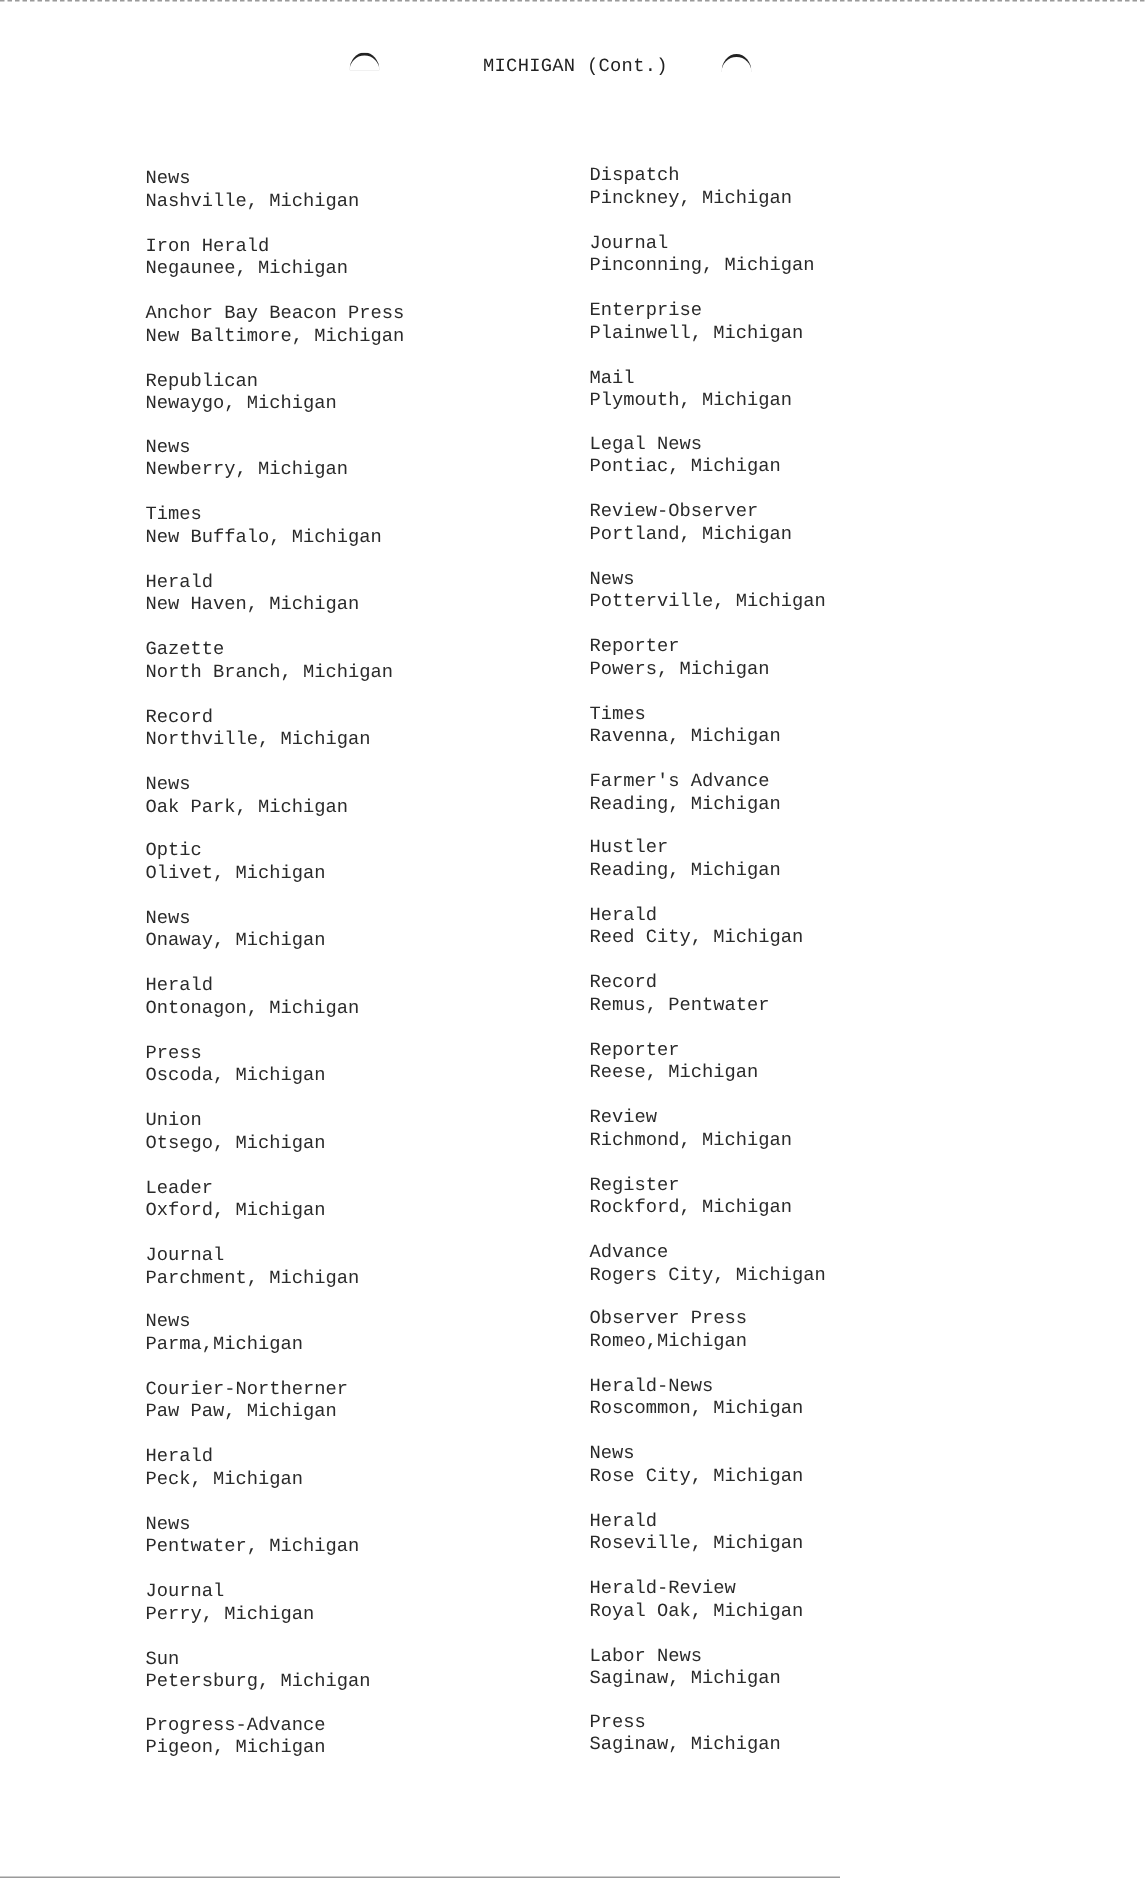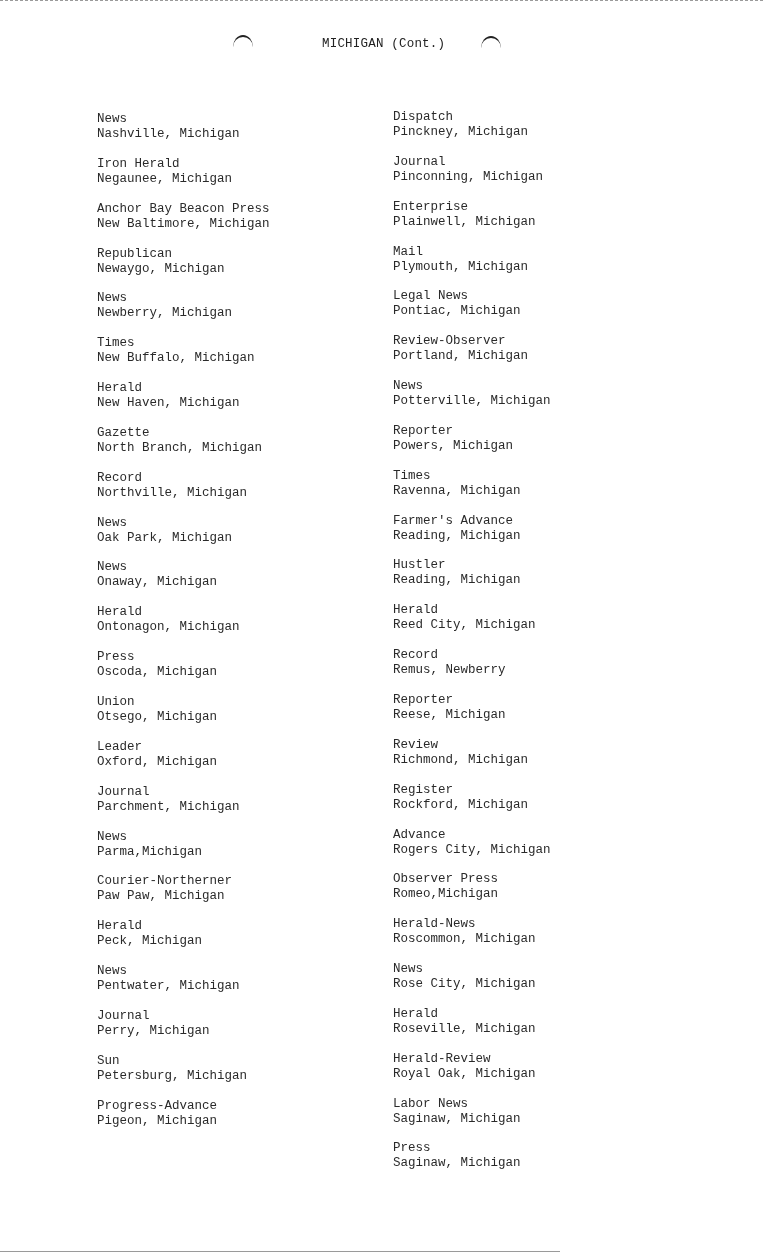--- a/index.html
+++ b/index.html
@@ -114,20 +114,24 @@
     </div>
     <div class="entry">
       <span class="name">Record</span>
       <span class="city">Northville, Michigan</span>
     </div>
     <div class="entry">
       <span class="name">News</span>
       <span class="city">Oak Park, Michigan</span>
     </div>
     <div class="entry">
+      <span class="name">Optic</span>
+      <span class="city">Olivet, Michigan</span>
+    </div>
+    <div class="entry">
       <span class="name">News</span>
       <span class="city">Onaway, Michigan</span>
     </div>
     <div class="entry">
       <span class="name">Herald</span>
       <span class="city">Ontonagon, Michigan</span>
     </div>
     <div class="entry">
       <span class="name">Press</span>
       <span class="city">Oscoda, Michigan</span>
@@ -217,21 +221,21 @@
     <div class="entry">
       <span class="name">Hustler</span>
       <span class="city">Reading, Michigan</span>
     </div>
     <div class="entry">
       <span class="name">Herald</span>
       <span class="city">Reed City, Michigan</span>
     </div>
     <div class="entry">
       <span class="name">Record</span>
-      <span class="city">Remus, Newberry</span>
+      <span class="city">Remus, Pentwater</span>
     </div>
     <div class="entry">
       <span class="name">Reporter</span>
       <span class="city">Reese, Michigan</span>
     </div>
     <div class="entry">
       <span class="name">Review</span>
       <span class="city">Richmond, Michigan</span>
     </div>
     <div class="entry">

